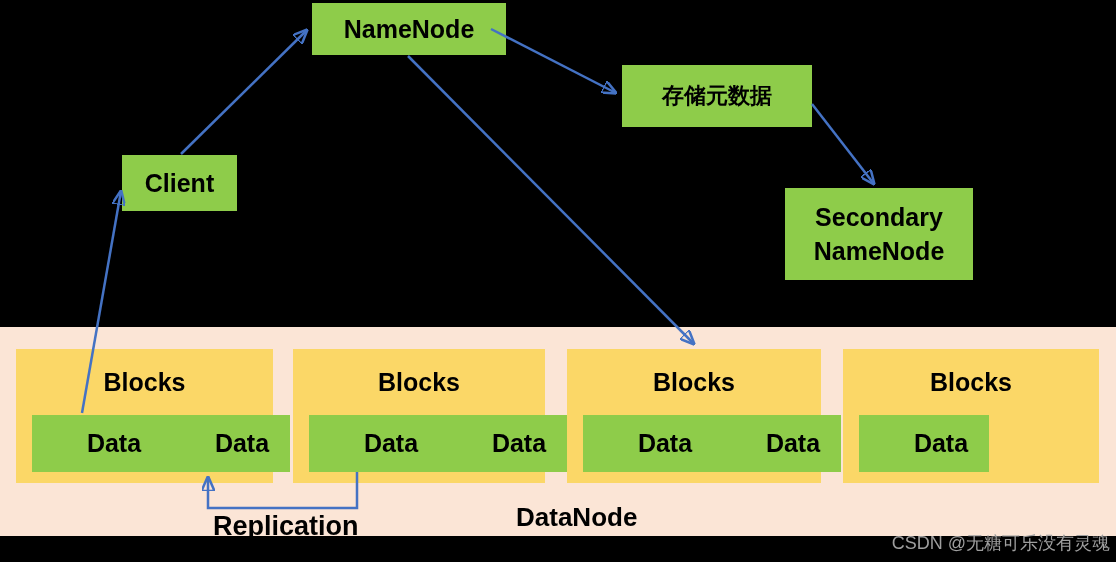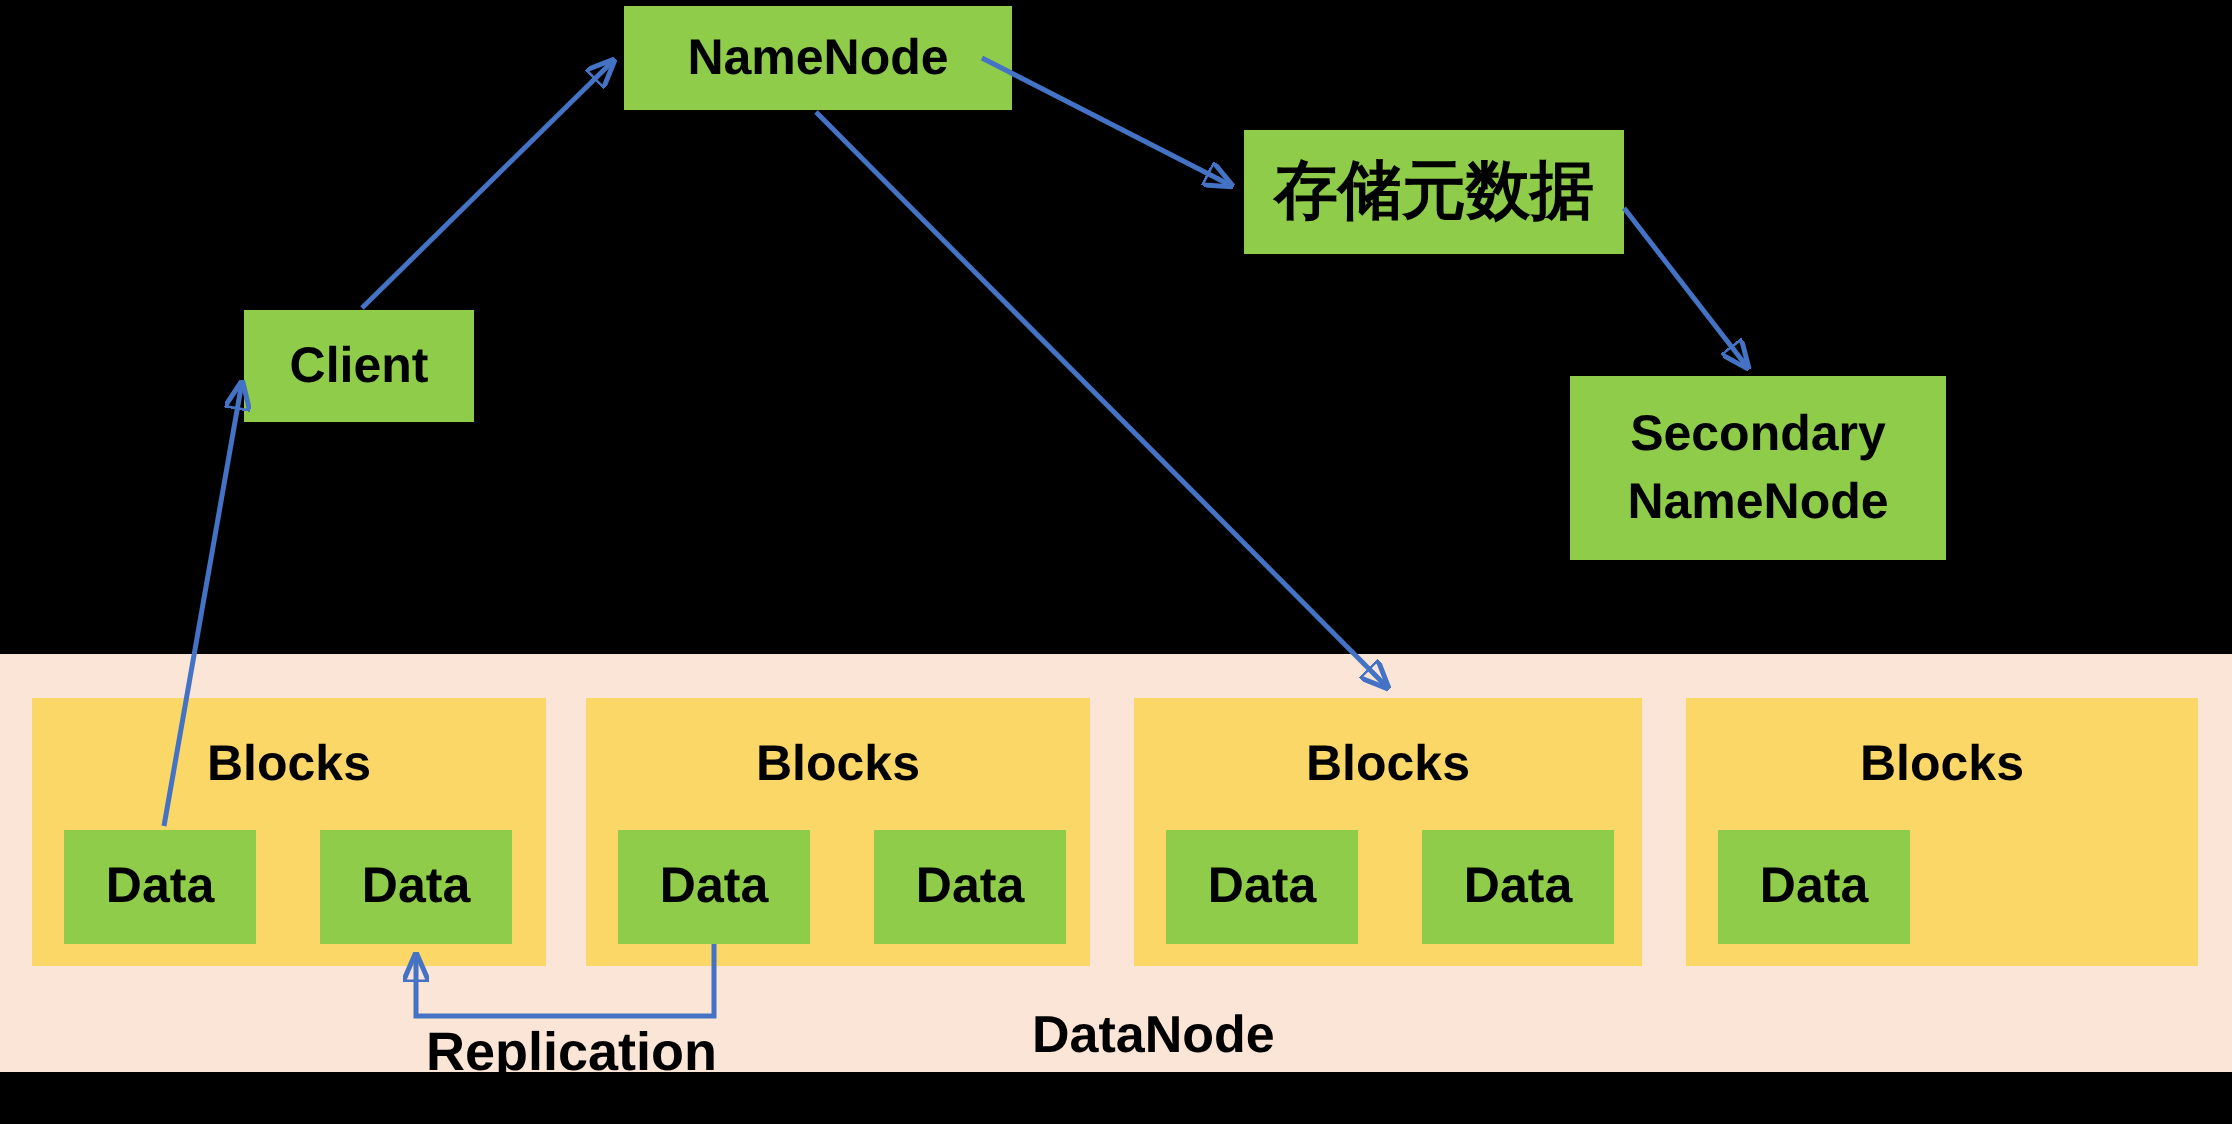--- a/index.html
+++ b/index.html
@@ -22,21 +22,21 @@
     background: #8ECC4A;
     display: flex;
     align-items: center;
     justify-content: center;
     text-align: center;
     font-weight: 700;
     color: #000000;
   }
   #namenode   { left: 312px; top: 3px;   width: 194px; height: 52px; font-size: 25px; }
   #client     { left: 122px; top: 155px; width: 115px; height: 56px; font-size: 25px; }
-  #metadata   { left: 622px; top: 65px;  width: 190px; height: 62px; font-size: 32px; }
+  #metadata   { left: 622px; top: 65px;  width: 190px; height: 62px; font-size: 22px; }
   #secondary  { left: 785px; top: 188px; width: 188px; height: 92px; font-size: 25px; line-height: 34px; padding: 0 18px; box-sizing: border-box; }
 
   
   .band {
     position: absolute;
     left: 0; top: 327px;
     width: 1116px; height: 209px;
     background: #FBE5D6;
   }
   .block {
@@ -61,20 +61,21 @@
   .data {
     position: absolute;
     top: 66px;
     width: 96px; height: 57px;
     background: #8ECC4A;
     display: flex;
     align-items: center;
     justify-content: center;
     font-size: 25px;
     font-weight: 700;
+    padding-left: 34px;
   }
   .data.d1 { left: 16px; }
   .data.d2 { left: 144px; }
 
   
   #replication-label {
     position: absolute;
     left: 213px; top: 511px;
     font-size: 27px;
     font-weight: 700;
@@ -150,14 +151,15 @@
       </marker>
     </defs>
     <line x1="181" y1="154" x2="307" y2="30" marker-end="url(#arrowhead)"></line>
     <line x1="491" y1="29" x2="616" y2="93" marker-end="url(#arrowhead)"></line>
     <line x1="812" y1="104" x2="874" y2="184" marker-end="url(#arrowhead)"></line>
     <line x1="408" y1="56" x2="694" y2="344" marker-end="url(#arrowhead)"></line>
     <line x1="82" y1="413" x2="121" y2="191" marker-end="url(#arrowhead)"></line>
     <path d="M357,472 L357,508 L208,508 L208,477" marker-end="url(#arrowhead)"></path>
   </svg>
 
+  <div id="watermark">CSDN @无糖可乐没有灵魂</div>
 
 </div>
 
 </body></html>

